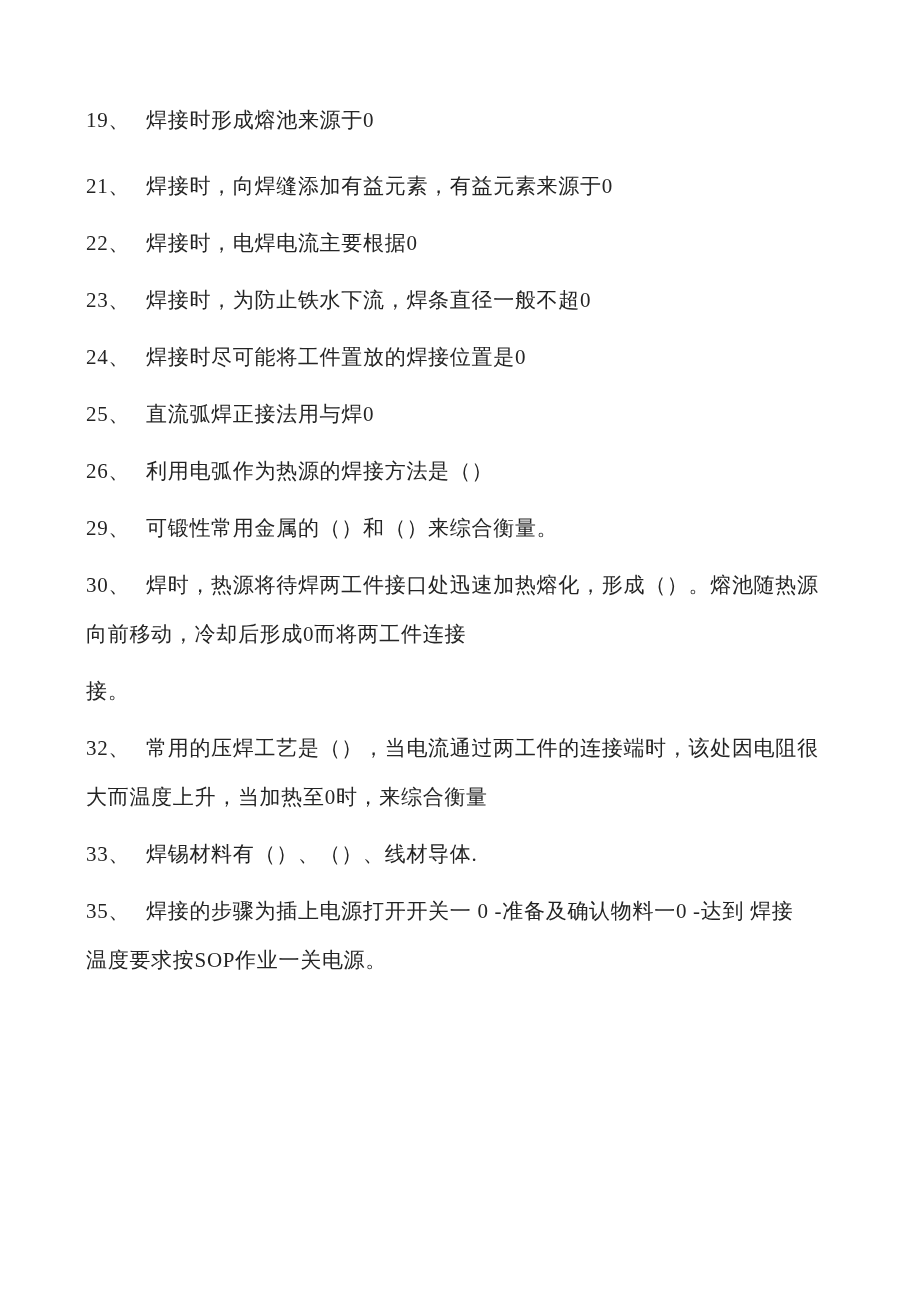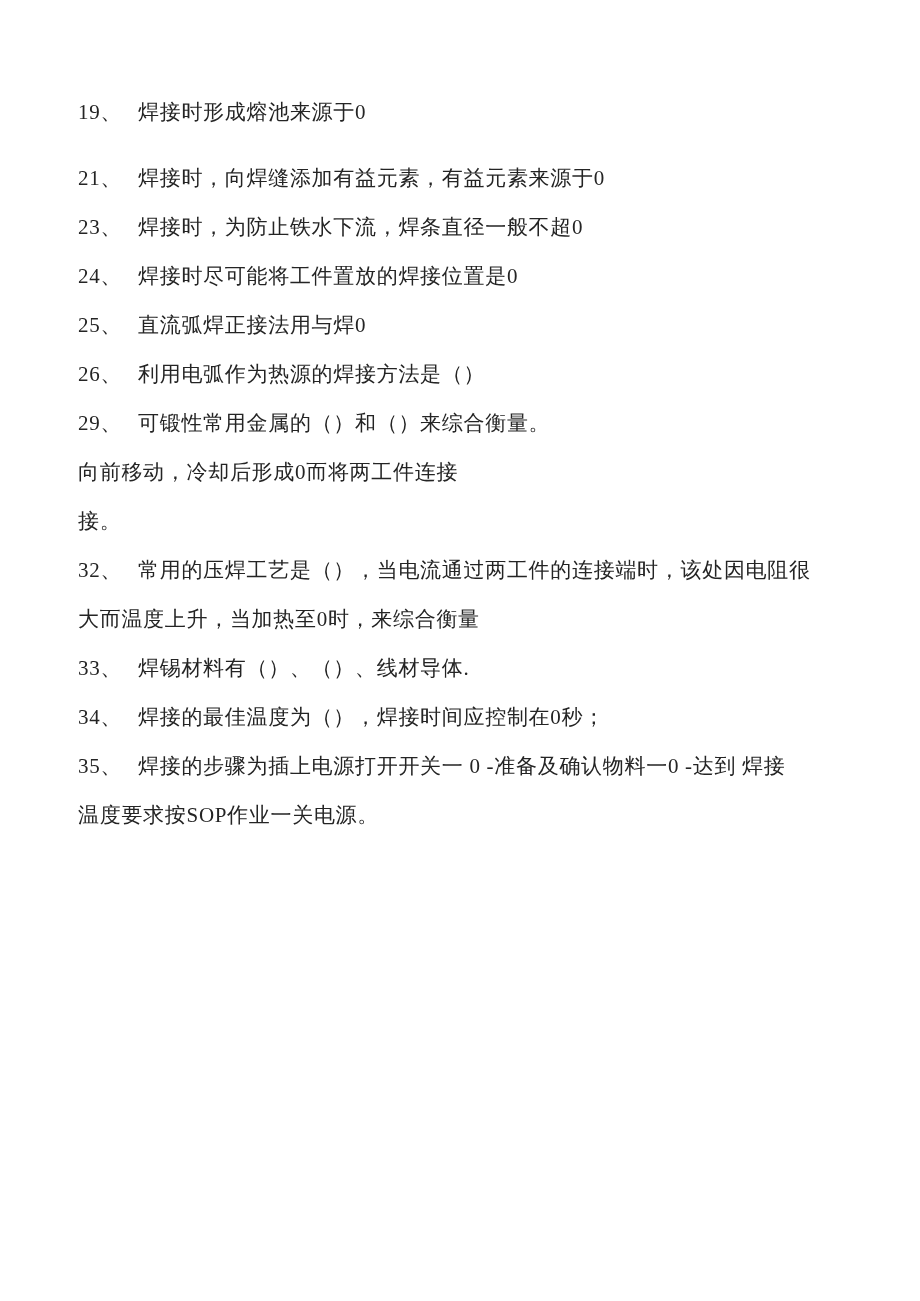--- a/index.html
+++ b/index.html
@@ -20,21 +20,21 @@
   }
   .content {
     position: absolute;
     left: 78px;
     top: 88px;
     width: 800px;
     color: #242424;
     font-size: 21px;
     letter-spacing: 0.7px;
   }
-  .question { margin: 0; }
+  .question { margin: 8px; }
   .question.extra-gap { margin-bottom: 17px; }
   .qline {
     line-height: 49px;
     white-space: nowrap;
   }
   .qnum {
     display: inline-block;
     min-width: 60px;
   }
 </style>
@@ -43,48 +43,49 @@
 
 <div class="page">
   <div class="content">
       <div class="question extra-gap">
         <div class="qline"><span class="qnum">19、</span><span>焊接时形成熔池来源于0</span></div>
       </div>
       <div class="question">
         <div class="qline"><span class="qnum">21、</span><span>焊接时，向焊缝添加有益元素，有益元素来源于0</span></div>
       </div>
       <div class="question">
+        <div class="qline"><span class="qnum">22、</span><span>焊接时，电焊电流主要根据0</span></div>
+      </div>
+      <div class="question">
         <div class="qline"><span class="qnum">23、</span><span>焊接时，为防止铁水下流，焊条直径一般不超0</span></div>
       </div>
       <div class="question">
         <div class="qline"><span class="qnum">24、</span><span>焊接时尽可能将工件置放的焊接位置是0</span></div>
       </div>
       <div class="question">
         <div class="qline"><span class="qnum">25、</span><span>直流弧焊正接法用与焊0</span></div>
       </div>
       <div class="question">
         <div class="qline"><span class="qnum">26、</span><span>利用电弧作为热源的焊接方法是（）</span></div>
       </div>
       <div class="question">
         <div class="qline"><span class="qnum">29、</span><span>可锻性常用金属的（）和（）来综合衡量。</span></div>
       </div>
       <div class="question">
+        <div class="qline"><span class="qnum">30、</span><span>焊时，热源将待焊两工件接口处迅速加热熔化，形成（）。熔池随热源</span></div>
         <div class="qline">向前移动，冷却后形成0而将两工件连接</div>
       </div>
       <div class="question">
         <div class="qline">接。</div>
       </div>
       <div class="question">
         <div class="qline"><span class="qnum">32、</span><span>常用的压焊工艺是（），当电流通过两工件的连接端时，该处因电阻很</span></div>
         <div class="qline">大而温度上升，当加热至0时，来综合衡量</div>
       </div>
       <div class="question">
         <div class="qline"><span class="qnum">33、</span><span>焊锡材料有（）、（）、线材导体.</span></div>
       </div>
       <div class="question">
-        <div class="qline"><span class="qnum">34、</span><span>焊接的最佳温度为（），焊接时间应控制在0秒；</span></div>
-      </div>
-      <div class="question">
         <div class="qline"><span class="qnum">35、</span><span>焊接的步骤为插上电源打开开关一 0 -准备及确认物料一0 -达到 焊接</span></div>
         <div class="qline">温度要求按SOP作业一关电源。</div>
       </div>
     </div>
 </div>
 
 </body></html>

